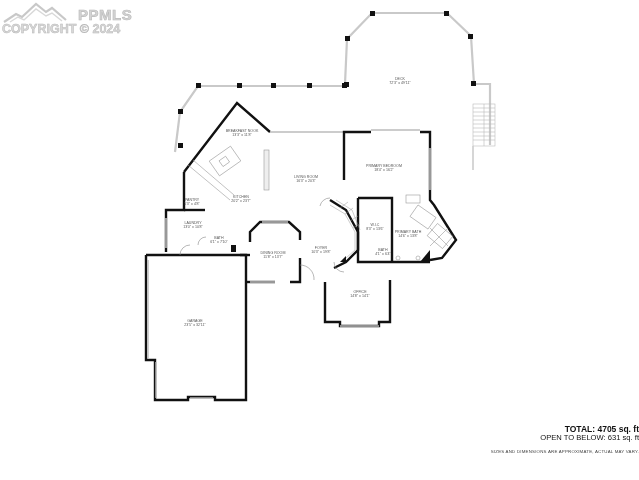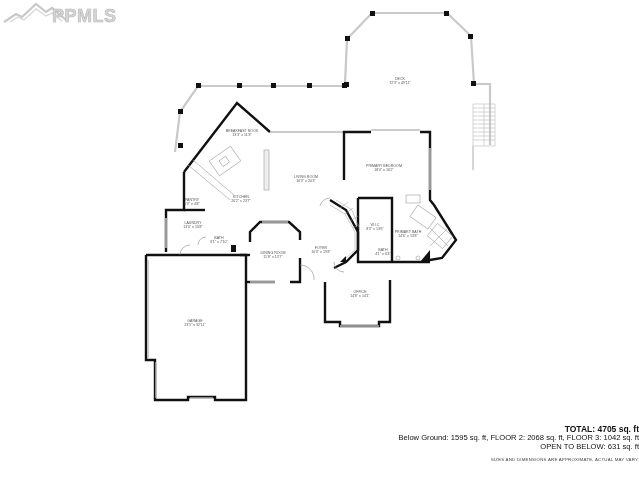--- a/index.html
+++ b/index.html
@@ -1,36 +1,37 @@
 <!DOCTYPE html>
 <html><head>
 <meta charset="utf-8">
 <style>
   html,body{margin:0;padding:0;background:#fff;}
   body{width:639px;height:480px;position:relative;overflow:hidden;font-family:"Liberation Sans",sans-serif;}
   .logo{position:absolute;left:2px;top:2px;width:130px;height:34px;}
-  .logo .brand{position:absolute;left:50px;top:4px;font-size:18px;font-weight:bold;color:#d4d4d4;letter-spacing:0.5px;
+  .logo .brand{position:absolute;left:76px;top:4px;font-size:15px;font-weight:bold;color:#d4d4d4;letter-spacing:0.5px;
     -webkit-text-stroke:0.6px #b8b8b8;}
   .logo .copy{position:absolute;left:0;top:20px;font-size:12.5px;font-weight:bold;color:#d8d8d8;-webkit-text-stroke:0.5px #b8b8b8;white-space:nowrap;}
   svg.plan{position:absolute;left:0;top:0;}
   .room-label{position:absolute;font-size:3.6px;color:#555;text-align:center;line-height:4.2px;white-space:nowrap;transform:translateX(-50%);}
   .summary{position:absolute;left:0;width:639px;top:425px;text-align:right;color:#111;}
   .summary .total{font-size:8.5px;font-weight:bold;line-height:9px;}
   .summary .line{font-size:7.6px;line-height:8.6px;}
   .summary .disc{font-size:4.4px;margin-top:6px;color:#444;letter-spacing:0.2px;}
 </style>
 </head>
 <body>
 
 <div class="logo">
   <svg width="66" height="22" viewBox="0 0 66 22" style="position:absolute;left:0;top:0;">
     <polyline points="2,20 14,12 20,15 34,2 44,10 50,6 64,18" fill="none" stroke="#c8c8c8" stroke-width="2.2"></polyline>
     <polyline points="8,20 16,15 22,18 34,7 44,14 50,11 60,19" fill="none" stroke="#d8d8d8" stroke-width="1.4"></polyline>
   </svg>
   <div class="brand">PPMLS</div>
+  <div class="copy">COPYRIGHT © 2024</div>
 </div>
 
 <svg class="plan" width="639" height="480" viewBox="0 0 639 480">
 
   <g fill="none" stroke="#c9c9c9" stroke-width="2.2">
     <polyline points="175,152 180,112 198,86 242,86 290,86 345,86 345,84 347,39 372,13 447,13 471,36 474,84 490,84 490,145"></polyline>
   </g>
   <g fill="#111">
     <rect x="196" y="83" width="5" height="5"></rect>
     <rect x="237" y="83" width="5" height="5"></rect>
@@ -196,16 +197,15 @@
   <div>OFFICE</div>
   <div>14'8" x 14'1"</div>
 </div>
 <div class="room-label" style="left:195px;top:319px;">
   <div>GARAGE</div>
   <div>23'5" x 32'11"</div>
 </div>
 
 <div class="summary">
   <div class="total">TOTAL: 4705 sq. ft</div>
-  <div class="line">Below Ground: 1595 sq. ft, FLOOR 2: 2068 sq. ft, FLOOR 3: 1042 sq. ft</div>
   <div class="line">OPEN TO BELOW: 631 sq. ft</div>
   <div class="disc">SIZES AND DIMENSIONS ARE APPROXIMATE, ACTUAL MAY VARY.</div>
 </div>
 
 </body></html>

